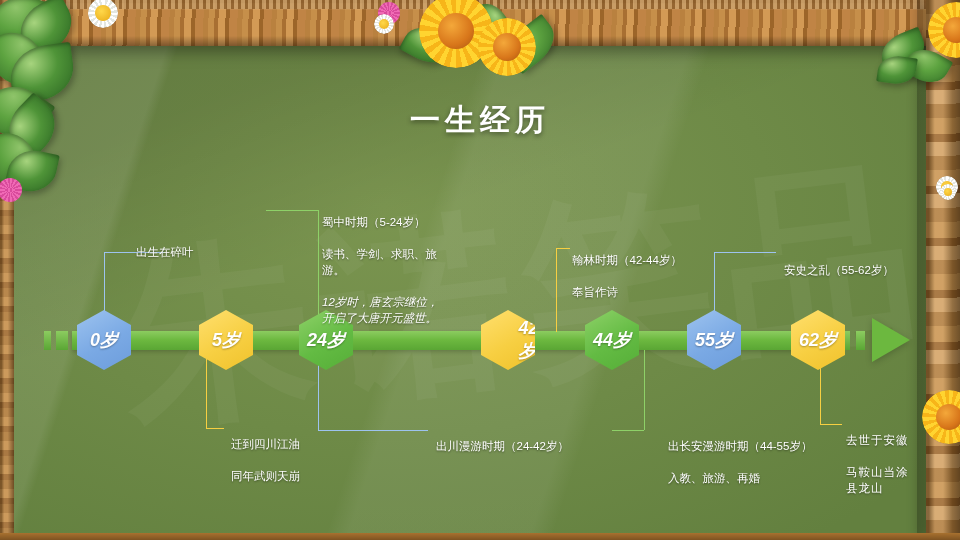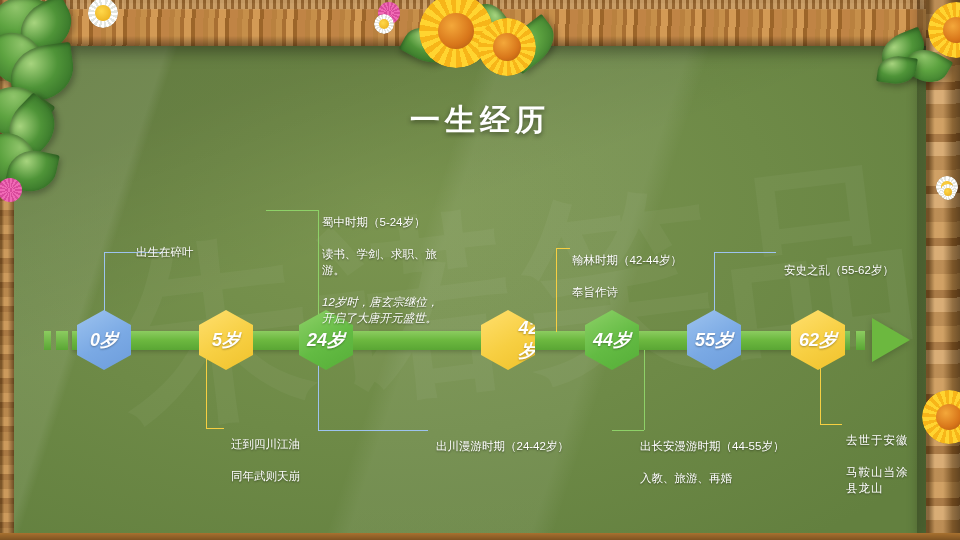--- a/index.html
+++ b/index.html
@@ -264,21 +264,21 @@
 
 <div class="label" style="left:231px;top:420px;width:150px;">
   <span class="ttl">迁到四川江油</span>
   <span class="ttl">同年武则天崩</span>
 </div>
 
 <div class="label" style="left:436px;top:422px;width:200px;">
   <span class="ttl">出川漫游时期（24-42岁）</span>
 </div>
 
-<div class="label" style="left:640px;top:422px;width:200px;">
+<div class="label" style="left:668px;top:422px;width:200px;">
   <span class="ttl">出长安漫游时期（44-55岁）</span>
   <span class="ttl">入教、旅游、再婚</span>
 </div>
 
 <div class="label" style="left:846px;top:416px;width:76px;letter-spacing:1px;">
   <span class="ttl">去世于安徽</span>
   <span class="ttl">马鞍山当涂
 县龙山</span>
 </div>
 

